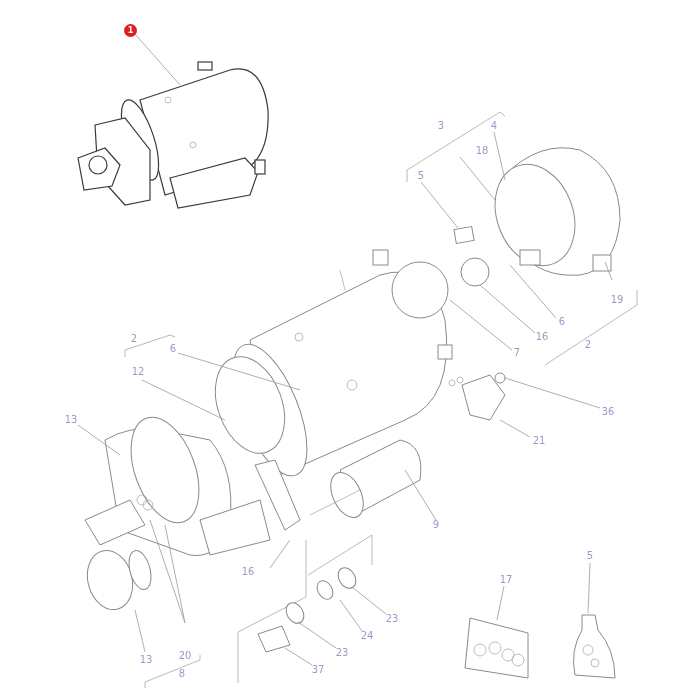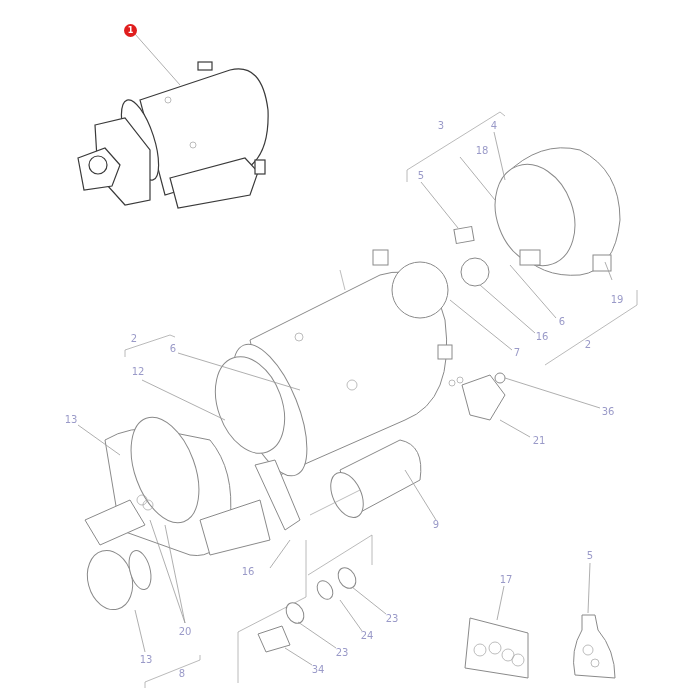--- a/index.html
+++ b/index.html
@@ -141,20 +141,20 @@
   <div class="lbl" style="left:134px;top:339px">2</div>
   <div class="lbl" style="left:173px;top:349px">6</div>
   <div class="lbl" style="left:138px;top:372px">12</div>
   <div class="lbl" style="left:71px;top:420px">13</div>
   <div class="lbl" style="left:608px;top:412px">36</div>
   <div class="lbl" style="left:539px;top:441px">21</div>
   <div class="lbl" style="left:436px;top:525px">9</div>
   <div class="lbl" style="left:248px;top:572px">16</div>
   <div class="lbl" style="left:590px;top:556px">5</div>
   <div class="lbl" style="left:506px;top:580px">17</div>
-  <div class="lbl" style="left:185px;top:632px">20</div>
+  <div class="lbl" style="left:185px;top:656px">20</div>
   <div class="lbl" style="left:392px;top:619px">23</div>
   <div class="lbl" style="left:367px;top:636px">24</div>
   <div class="lbl" style="left:342px;top:653px">23</div>
   <div class="lbl" style="left:146px;top:660px">13</div>
-  <div class="lbl" style="left:318px;top:670px">34</div>
+  <div class="lbl" style="left:318px;top:670px">37</div>
   <div class="lbl" style="left:182px;top:674px">8</div>
 </div>
 
 </body></html>

